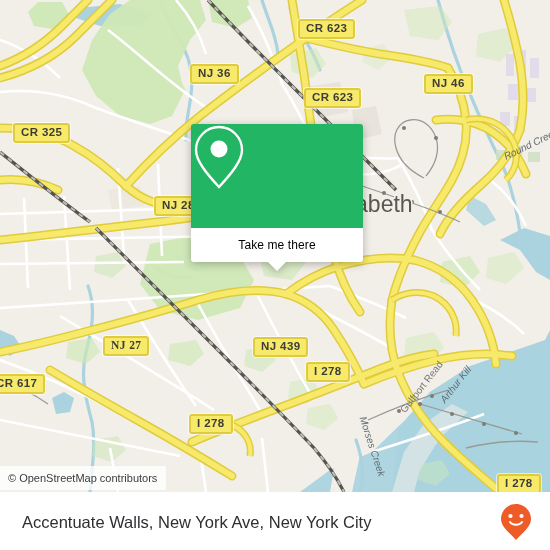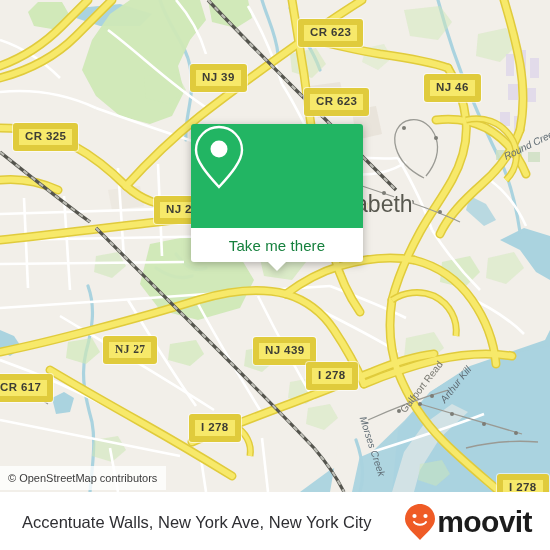--- a/index.html
+++ b/index.html
@@ -14,21 +14,21 @@
   .map{
     position:absolute;left:0;top:0;width:550px;height:492px;
     background:#f2efe9;overflow:hidden;
   }
   .map svg{position:absolute;left:0;top:0;}
 
   
   .shield{
     position:absolute;
     background:#ffffff;
-    border:6px solid #0ea5e9;
+    border:2px solid #0ea5e9;
     border-radius:3px;
     color:#3d3d35;
     font-size:11.5px;
     font-weight:bold;
     letter-spacing:.4px;
     padding:1px 6px 2px 6px;
     white-space:nowrap;
     line-height:13px;
     box-shadow:0 0 0 1px rgba(255,255,255,.6);
   }
@@ -88,21 +88,21 @@
   }
   .pin-icon{display:block;}
   .callout-foot{
     position:relative;
     background:#ffffff;
     border-radius:0 0 3px 3px;
     height:34px;
     display:flex;align-items:center;justify-content:center;
   }
   .callout-foot span{
-    font-size:15px;color:#15803d;letter-spacing:.1px;
+    font-size:12px;color:#000000;letter-spacing:.1px;
   }
   .callout-tail{
     position:absolute;left:50%;top:100%;
     width:0;height:0;margin-left:-9px;
     border-left:9px solid transparent;
     border-right:9px solid transparent;
     border-top:9px solid #ffffff;
   }
 
   
@@ -371,21 +371,21 @@
           <circle cx="484" cy="424" r="2"></circle>
             <circle cx="516" cy="433" r="2"></circle>
           <circle cx="399" cy="411" r="2"></circle>
             <circle cx="432" cy="396" r="2"></circle>
         </g>
 
       </g>
     </svg>
 
     <div class="shield fill" style="left:298px;top:19px;">CR 623</div>
-    <div class="shield fill" style="left:190px;top:64px;">NJ 39</div>
+    <div class="shield fill" style="left:190px;top:64px;">NJ 36</div>
     <div class="shield fill" style="left:424px;top:74px;">NJ 46</div>
     <div class="shield fill" style="left:304px;top:88px;">CR 623</div>
     <div class="shield fill" style="left:13px;top:123px;">CR 325</div>
     <div class="shield fill" style="left:154px;top:196px;">NJ 28</div>
     <div class="shield fill" style="left:253px;top:293px;margin-top:44px;">NJ 439</div>
     <div class="shield fill" style="left:103px;top:336px;font-family:Liberation Serif, serif;">NJ 27</div>
     <div class="shield fill" style="left:306px;top:362px;">I 278</div>
     <div class="shield fill" style="left:-12px;top:374px;">CR 617</div>
     <div class="shield fill" style="left:189px;top:414px;">I 278</div>
     <div class="shield fill" style="left:497px;top:474px;">I 278</div>
@@ -417,17 +417,16 @@
   <div class="bottombar">
     <div class="title">Accentuate Walls, New York Ave, New York City</div>
 
     <div class="brand">
       <svg width="32" height="38" viewBox="0 0 32 38">
         <path d="M16,1 C7.7,1 1,7.7 1,16 C1,24 10,30 16,37 C22,30 31,24 31,16 C31,7.7 24.3,1 16,1 Z" fill="#ef5b26"></path>
         <circle cx="10.5" cy="13" r="2.1" fill="#ffffff"></circle>
         <circle cx="21.5" cy="13" r="2.1" fill="#ffffff"></circle>
         <path d="M10,19 C12,22.5 20,22.5 22,19" fill="none" stroke="#ffffff" stroke-width="2" stroke-linecap="round"></path>
       </svg>
-      <div class="brand-word">moovit</div>
     </div>
   </div>
 
 </div>
 
 </body></html>

